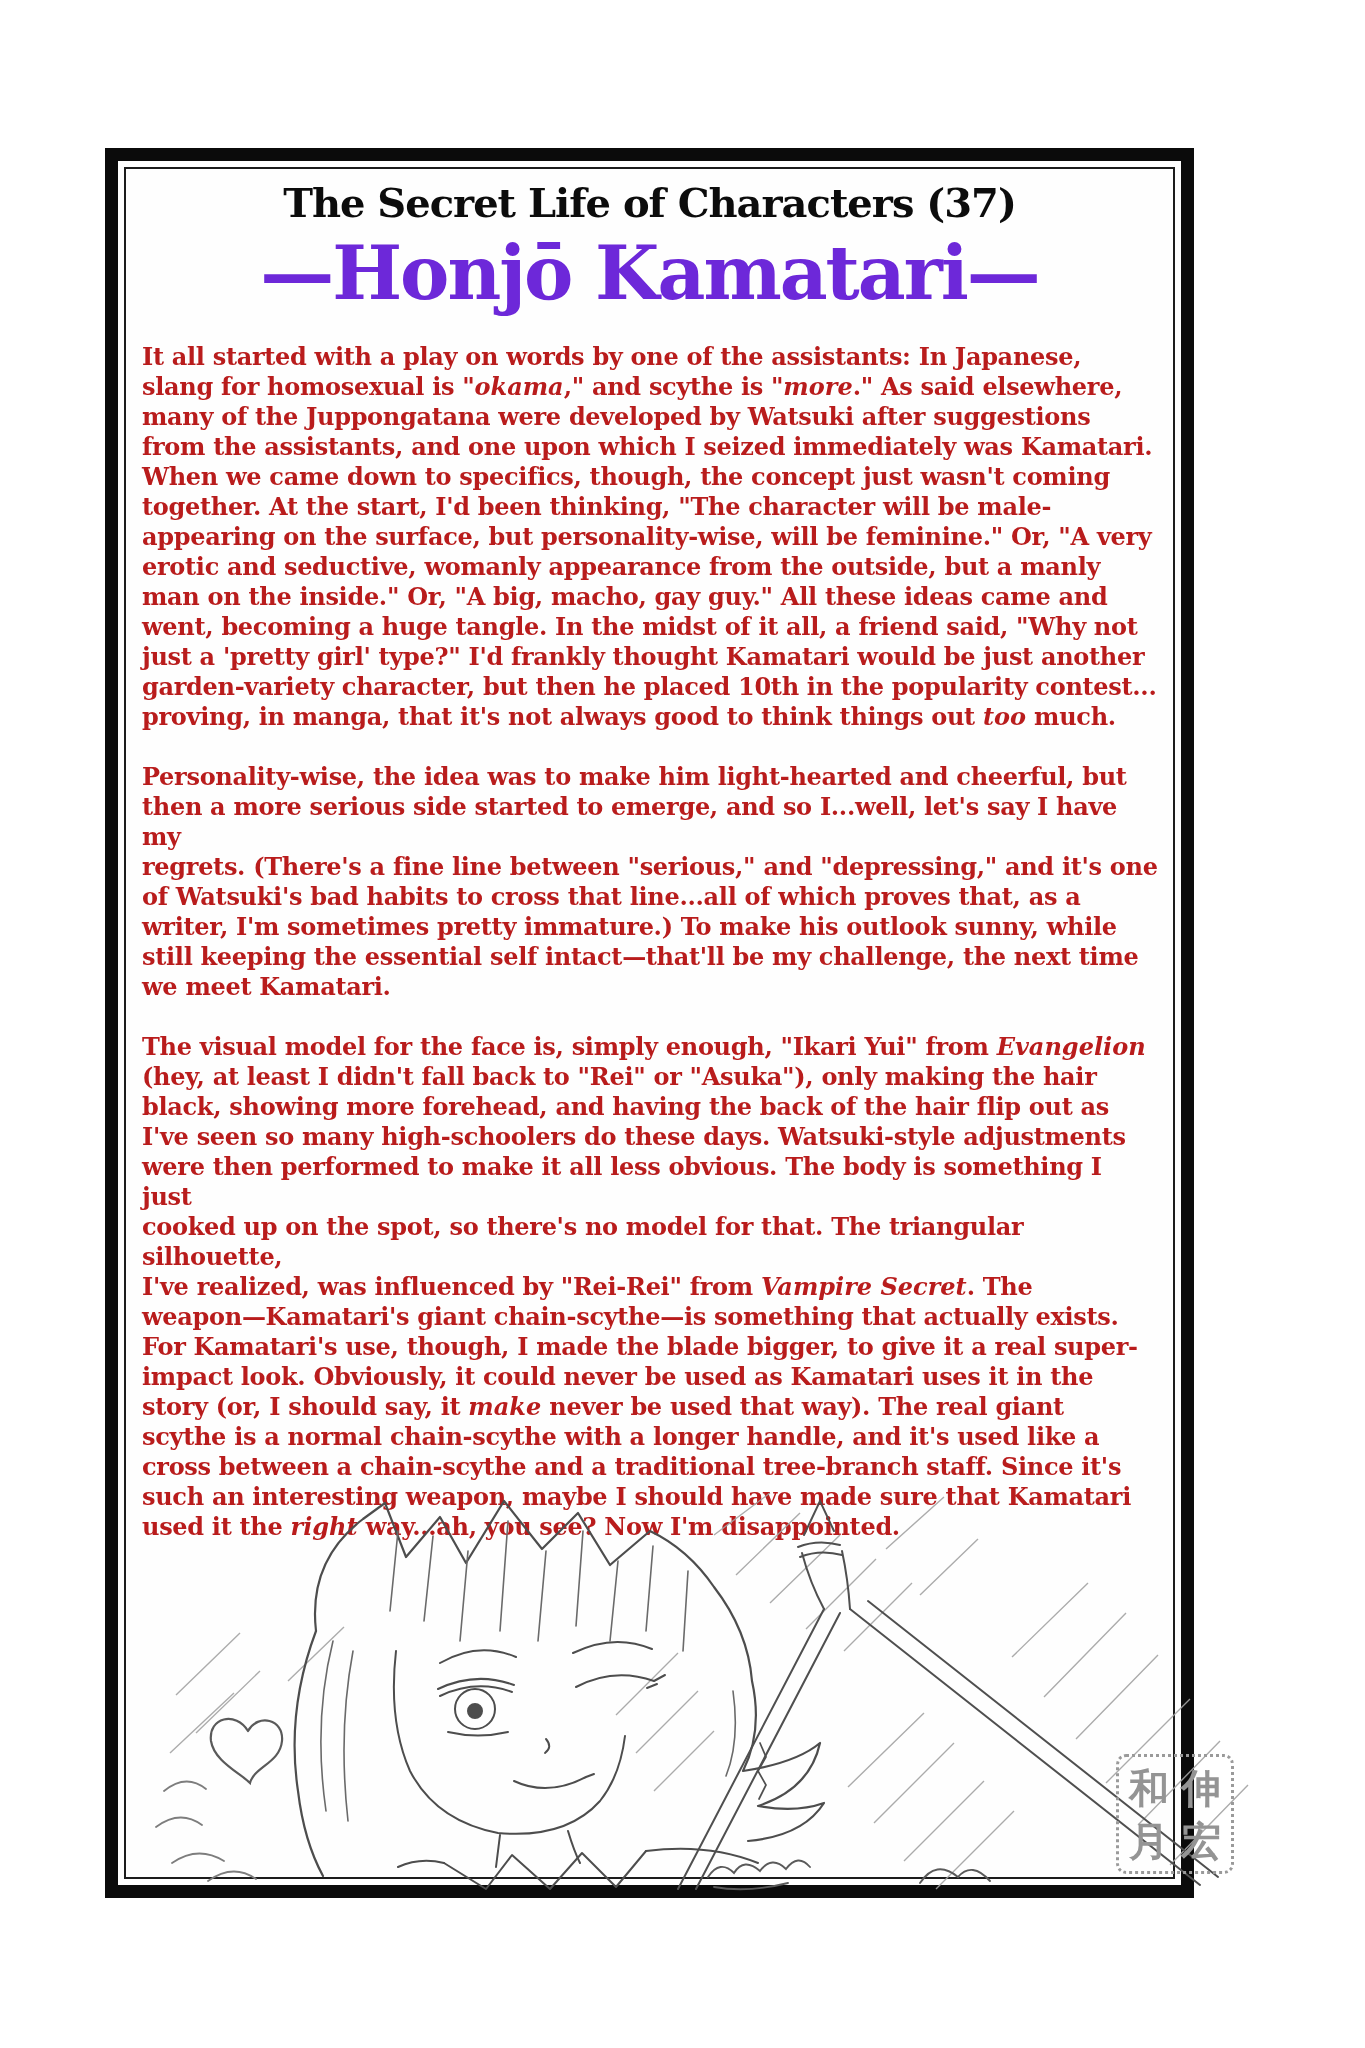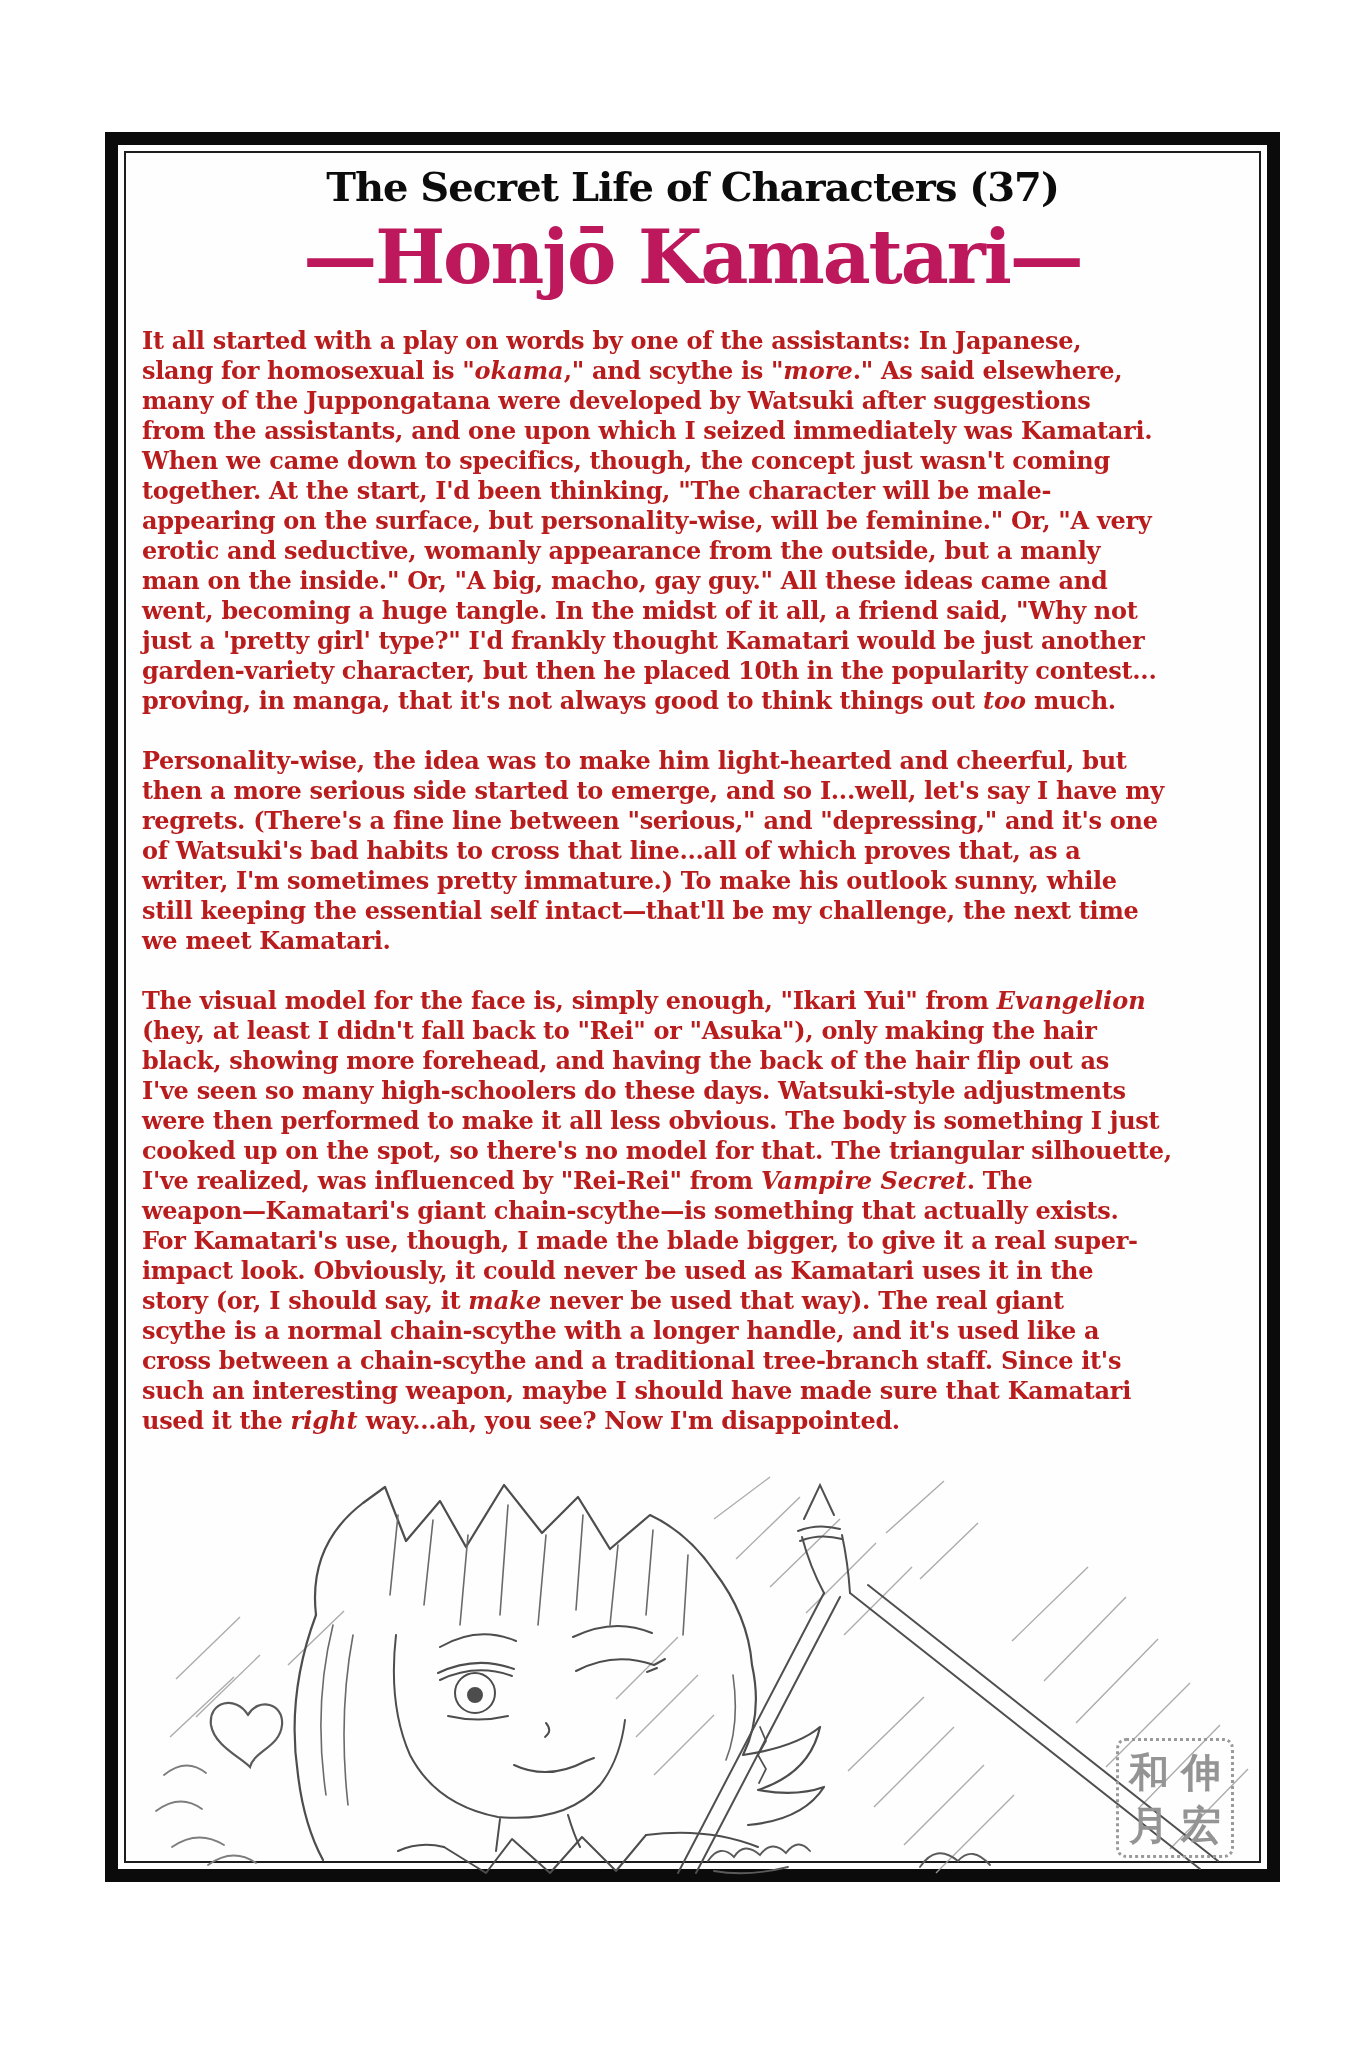--- a/index.html
+++ b/index.html
@@ -4,41 +4,41 @@
 <style>
   html,body{margin:0;padding:0;background:#ffffff;}
   body{
     position:relative;
     width:1365px;height:2048px;
     font-family:"DejaVu Serif","Liberation Serif",serif;
     color:#101010;
     overflow:hidden;
   }
   .page-frame{
-    position:absolute;left:105px;top:132px;
-    width:1175px;height:1750px;
+    position:absolute;left:105px;top:148px;
+    width:1089px;height:1750px;
     box-sizing:border-box;
     border:13px solid #0b0b0b;
     background:#fefefe;
   }
   .inner-frame{
     position:absolute;left:6px;top:6px;right:6px;bottom:6px;
     border:2px solid #1c1c1c;
   }
   .content{
     position:absolute;left:10px;top:2px;right:10px;bottom:2px;
   }
   .title-block{text-align:center;}
   .series-title{
     font-size:40px;font-weight:bold;letter-spacing:-1px;
     line-height:52px;margin-top:6px;color:#0c0c0c;
   }
   .character-title{
     font-size:74px;font-weight:bold;letter-spacing:-2px;
-    line-height:88px;margin-bottom:25px;color:#be185d;
+    line-height:88px;margin-bottom:25px;color:#6d28d9;
   }
   .body-par{
     font-size:24px;font-weight:bold;line-height:30px;
     letter-spacing:-0.3px;
     white-space:pre-line;
     margin:0 4px 30px 6px;
     color:#b91c1c;
   }
   .body-par i{letter-spacing:0;}
   .sketch-wrap{

